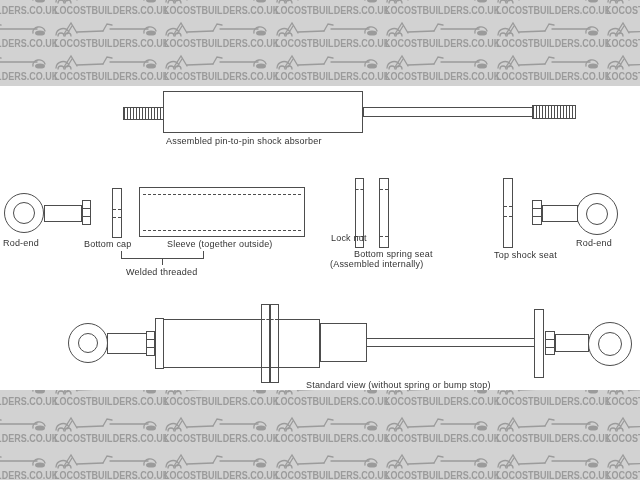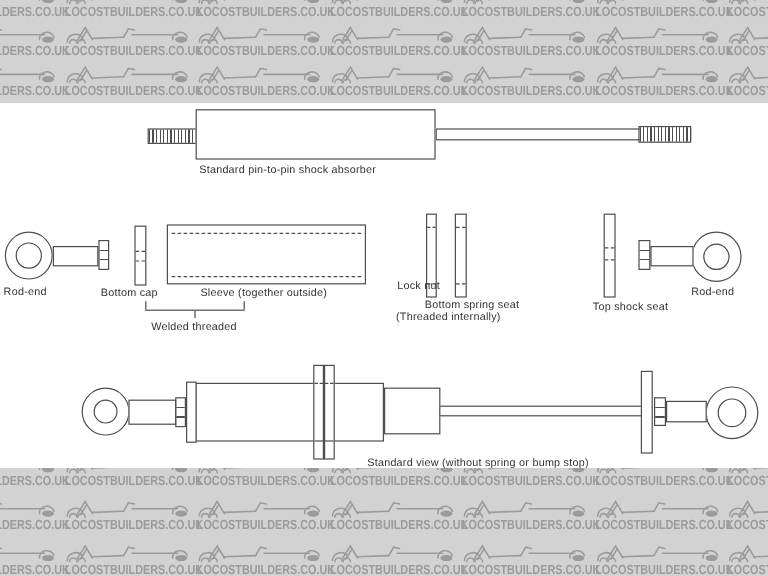--- a/index.html
+++ b/index.html
@@ -358,21 +358,21 @@
       </div>
     </div>
 
   <div class="drawing-area"></div>
 
   <div>
     <div class="rect hatchv" style="left:123px;top:107px;width:41px;height:13px"></div>
     <div class="rect" style="left:163px;top:91px;width:200px;height:42px"></div>
     <div class="rect" style="left:363px;top:107px;width:213px;height:10px"></div>
     <div class="rect hatchv" style="left:532px;top:105px;width:44px;height:14px"></div>
-    <div class="lbl" style="left:166px;top:136px">Standard pin-to-pin shock absorber</div>
+    <div class="lbl" style="left:166px;top:136px">Assembled pin-to-pin shock absorber</div>
   </div>
 
   <div>
 
     <div class="circ" style="left:4px;top:193px;width:40px;height:40px"></div>
     <div class="circ" style="left:13px;top:202px;width:22px;height:22px"></div>
     <div class="rect" style="left:44px;top:205px;width:38px;height:17px"></div>
     <div class="rect hexlines" style="left:82px;top:200px;width:9px;height:25px"></div>
     <div class="lbl" style="left:3px;top:238px">Rod-end</div>
 
@@ -389,21 +389,21 @@
     <div class="solid" style="left:121px;top:251px;width:1px;height:7px"></div>
     <div class="solid" style="left:203px;top:251px;width:1px;height:7px"></div>
     <div class="solid" style="left:121px;top:258px;width:83px;height:1px"></div>
     <div class="solid" style="left:162px;top:259px;width:1px;height:6px"></div>
     <div class="lbl" style="left:126px;top:267px">Welded threaded</div>
 
     <div class="rect" style="left:355px;top:178px;width:9px;height:70px"></div>
     <div class="dash" style="left:356px;top:189px;width:7px"></div>
     <div class="dash" style="left:356px;top:236px;width:7px"></div>
     <div class="lbl" style="left:331px;top:233px">Lock nut</div>
-    <div class="lbl" style="left:330px;top:259px">(Threaded internally)</div>
+    <div class="lbl" style="left:330px;top:259px">(Assembled internally)</div>
 
     <div class="rect" style="left:379px;top:178px;width:10px;height:70px"></div>
     <div class="dash" style="left:380px;top:189px;width:8px"></div>
     <div class="dash" style="left:380px;top:236px;width:8px"></div>
     <div class="lbl" style="left:354px;top:249px">Bottom spring seat</div>
 
     <div class="rect" style="left:503px;top:178px;width:10px;height:70px"></div>
     <div class="dash" style="left:504px;top:206px;width:8px"></div>
     <div class="dash" style="left:504px;top:216px;width:8px"></div>
     <div class="lbl" style="left:494px;top:250px">Top shock seat</div>

